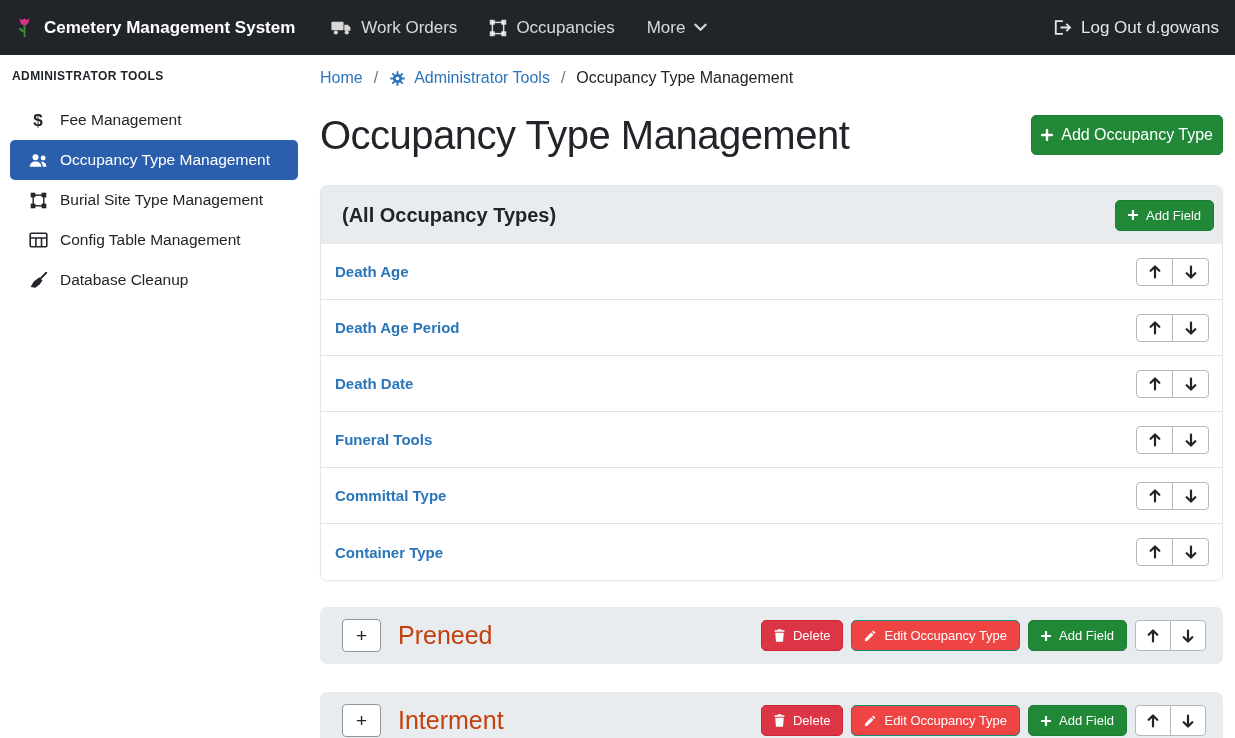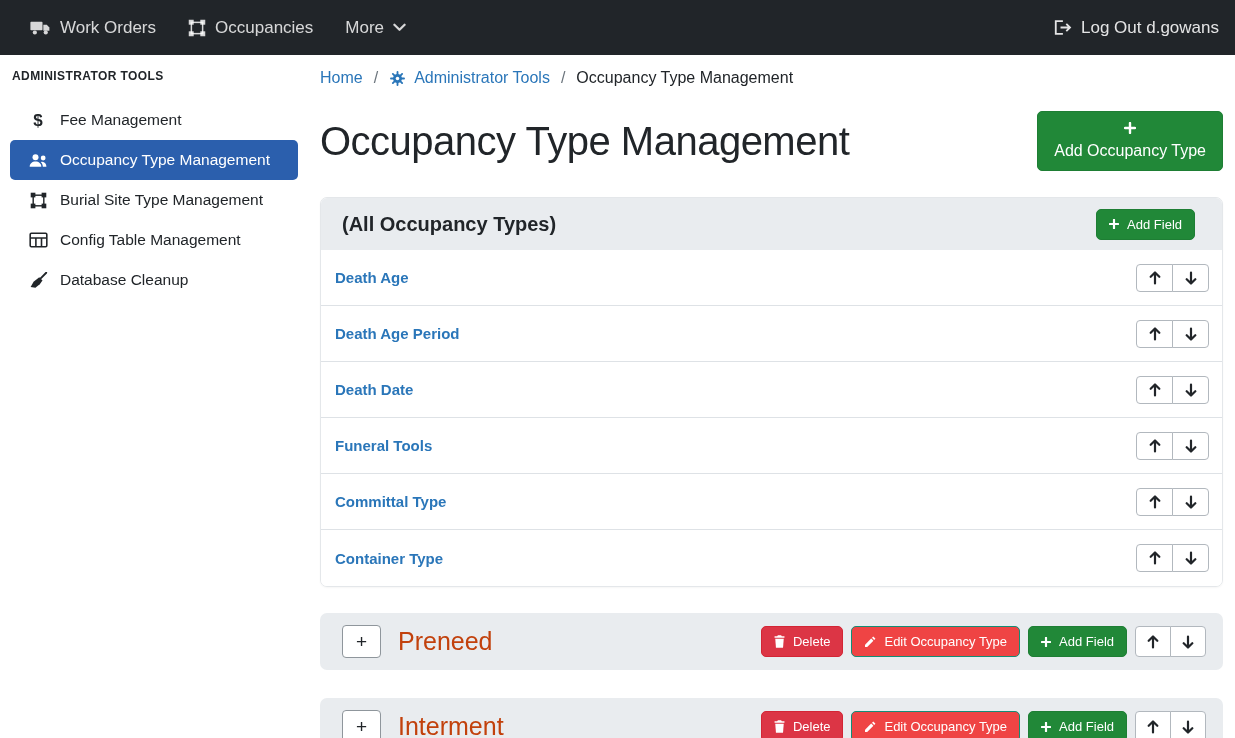--- a/index.html
+++ b/index.html
@@ -39,29 +39,29 @@
   .crumb-link { color: #2a76b9; cursor: pointer; display: flex; align-items: center; gap: 8px; text-decoration: none; }
   .crumb-sep { margin: 0 11px; color: #6c757d; }
   .crumb-current { color: #212529; }
 
   
   .title-row { display: flex; align-items: center; justify-content: space-between; margin-top: 22px; }
   .page-title { font-size: 40px; font-weight: 500; color: #212529; letter-spacing: -.5px; line-height: 1.2; }
 
   
   .btn { display: inline-flex; align-items: center; gap: 8px; border-radius: 5px; cursor: pointer; border: 1px solid transparent; font-family: inherit; color: #fff; white-space: nowrap; }
-  .btn-lg { font-size: 16px; padding: 10px 16px; flex-direction: column; }
+  .btn-lg { font-size: 16px; padding: 10px 9px; }
   .btn-sm { font-size: 13px; padding: 7px 12px; }
   .btn-green { background: #218838; border-color: #1e7e34; }
   .btn-red   { background: #dc3545; border-color: #d32535; }
   .btn-teal  { background: #ef4444; border-color: #138d75; }
 
   
   .card { margin-top: 26px; border: 1px solid #e4e7ea; border-radius: 7px; overflow: hidden; box-shadow: 0 1px 2px rgba(0,0,0,.04); }
-  .card-header { background: #e9ecef; height: 52px; display: flex; align-items: center; justify-content: space-between; padding: 0 27px 0 21px; }
+  .card-header { background: #e9ecef; height: 58px; display: flex; align-items: center; justify-content: space-between; padding: 0 8px 0 21px; }
   .card-title { font-size: 20px; font-weight: 600; color: #212529; }
   .field-row { height: 56px; display: flex; align-items: center; justify-content: space-between; padding: 0 13px 0 14px; border-bottom: 1px solid #dee2e6; background: #fff; }
   .field-row:last-child { border-bottom: none; }
   .field-link { color: #2a76b9; font-weight: 700; font-size: 15px; cursor: pointer; text-decoration: none; }
 
   .arrow-group { display: flex; }
   .arrow-btn { width: 37px; height: 28px; background: #fff; border: 1px solid #b2b8be; display: flex; align-items: center; justify-content: center; cursor: pointer; color: #212529; }
   .arrow-btn.up { border-radius: 4px 0 0 4px; }
   .arrow-btn.down { border-radius: 0 4px 4px 0; margin-left: -1px; }
 
@@ -70,20 +70,30 @@
   .section + .section { margin-top: 28px; }
   .expand-btn { width: 39px; height: 33px; background: #fff; border: 1px solid #8f969c; border-radius: 4px; font-size: 19px; color: #212529; display: flex; align-items: center; justify-content: center; cursor: pointer; line-height: 1; }
   .section-title { font-size: 25px; color: #c2410c; margin-left: 17px; font-weight: 500; }
   .section-actions { margin-left: auto; display: flex; align-items: center; gap: 8px; }
   .section .arrow-btn { height: 31px; width: 36px; }
 </style>
 </head>
 <body>
 
 <header class="navbar">
+  <div class="brand">
+    <span>
+      <svg width="21" height="23" viewBox="0 0 24 26">
+        <path d="M6.5 2.5 C6.5 8 8.8 10.5 12 10.5 C15.2 10.5 17.5 8 17.5 2.5 C15.5 4.8 14 4.8 12 2.5 C10 4.8 8.5 4.8 6.5 2.5 Z" fill="#d63384"></path>
+        <path d="M12 10.5 L12 24" stroke="#3d8b37" stroke-width="2.2" fill="none"></path>
+        <path d="M12 18.5 C8.5 18.5 6.5 16.5 5.2 13.5 C8.8 13.7 11 15 12 18.5 Z" fill="#3d8b37"></path>
+      </svg>
+    </span>
+    <span>Cemetery Management System</span>
+  </div>
 
   <div class="nav-item">
     <span>
       <svg width="21" height="17" viewBox="0 0 26 20" fill="currentColor">
         <rect x="0.5" y="3" width="15" height="10.5" rx="1"></rect>
         <path d="M16.5 6.5h4.3L24 10.1V14h-7.5z"></path>
         <circle cx="6" cy="16.2" r="2.6"></circle>
         <circle cx="19.5" cy="16.2" r="2.6"></circle>
       </svg>
     </span>

